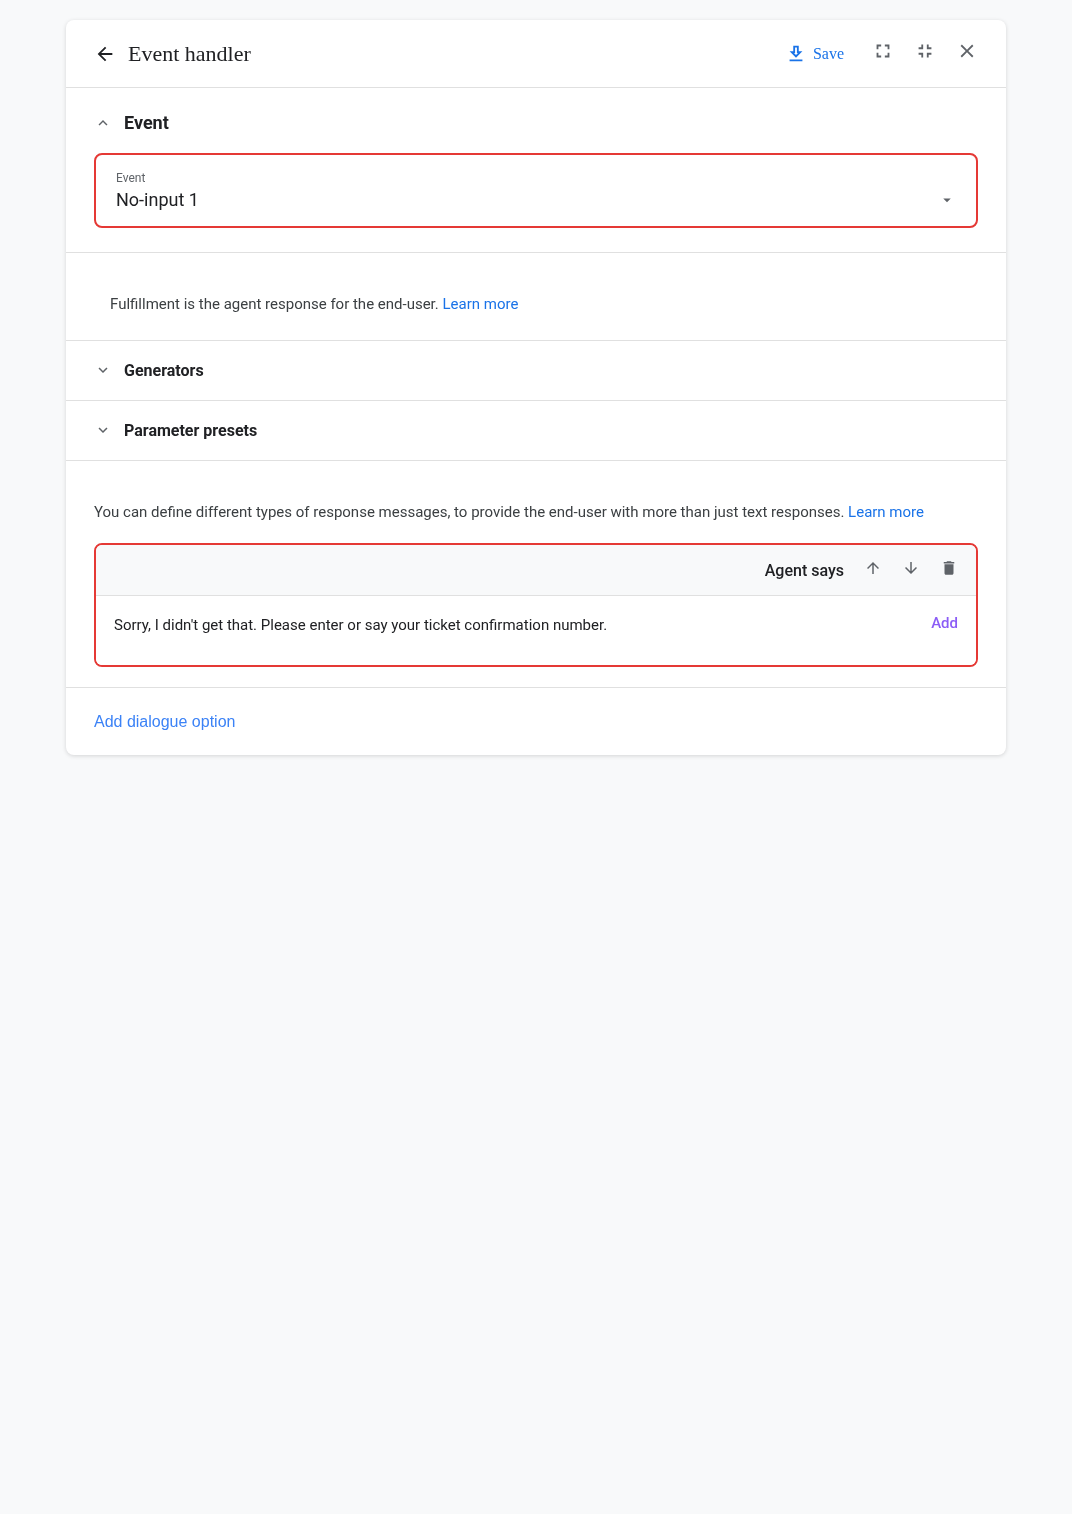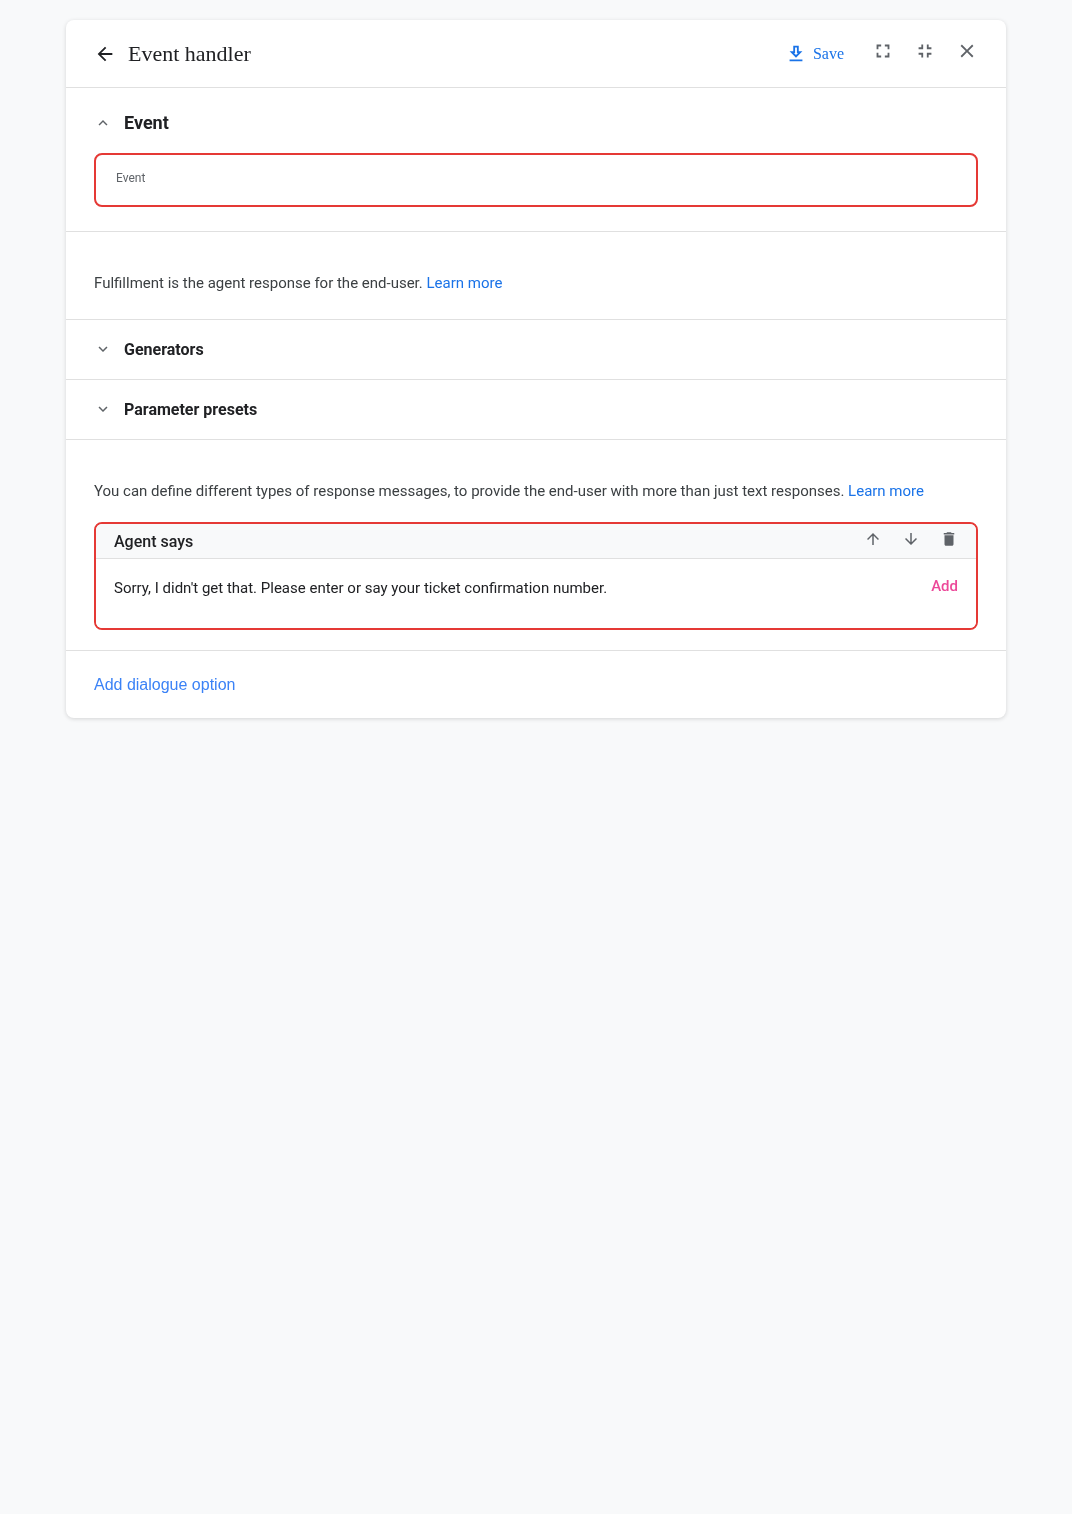--- a/index.html
+++ b/index.html
@@ -123,20 +123,21 @@
     .fulfillment-section {
       padding: 24px 28px;
       border-bottom: 1px solid #e0e0e0;
     }
 
     .fulfillment-desc {
       font-size: 15px;
       color: #3c4043;
       margin-top: 16px;
       line-height: 1.5;
+      margin-left: 16px;
     }
 
     .learn-more {
       color: #1a73e8;
       cursor: pointer;
       text-decoration: none;
     }
 
     
     .subsection-row {
@@ -170,24 +171,25 @@
     .agent-card-wrapper {
       border: 2px solid #e53935;
       border-radius: 8px;
       margin-top: 20px;
       overflow: hidden;
     }
 
     .agent-card-header {
       display: flex;
       align-items: center;
-      padding: 6px 18px;
+      padding: 14px 18px;
       background: #f8f9fa;
       border-bottom: 1px solid #e0e0e0;
       gap: 12px;
+      text-align: right;
     }
 
     .agent-card-title {
       font-size: 16px;
       font-weight: 500;
       color: #202124;
       flex: 1;
     }
 
     .card-icon-btn {
@@ -207,21 +209,21 @@
     }
 
     .agent-card-text {
       font-size: 15px;
       color: #202124;
       line-height: 1.5;
       flex: 1;
     }
 
     .add-link {
-      color: #ec4899;
+      color: #8b5cf6;
       font-size: 15px;
       font-weight: 500;
       cursor: pointer;
       white-space: nowrap;
     }
 
     
     .add-dialogue-section {
       padding: 24px 28px;
     }
@@ -293,20 +295,26 @@
   <div class="section">
     <div class="section-header">
       <svg class="icon-svg-sm" viewBox="0 0 24 24" style="color:#5f6368;cursor:pointer">
         <path d="M12 8l-6 6 1.41 1.41L12 10.83l4.59 4.58L18 14z"></path>
       </svg>
       <span class="section-title">Event</span>
     </div>
 
     <div class="event-box">
       <div class="event-label">Event</div>
+      <div class="event-select-row">
+        <span class="event-value">No-input 1</span>
+        <svg class="icon-svg-sm" viewBox="0 0 24 24" style="color:#5f6368">
+          <path d="M7 10l5 5 5-5z"></path>
+        </svg>
+      </div>
     </div>
   </div>
 
   <div class="fulfillment-section">
     <p class="fulfillment-desc">
       <span>Fulfillment is the agent response for the end-user.</span>
       <a class="learn-more">Learn more</a>
     </p>
   </div>
 

